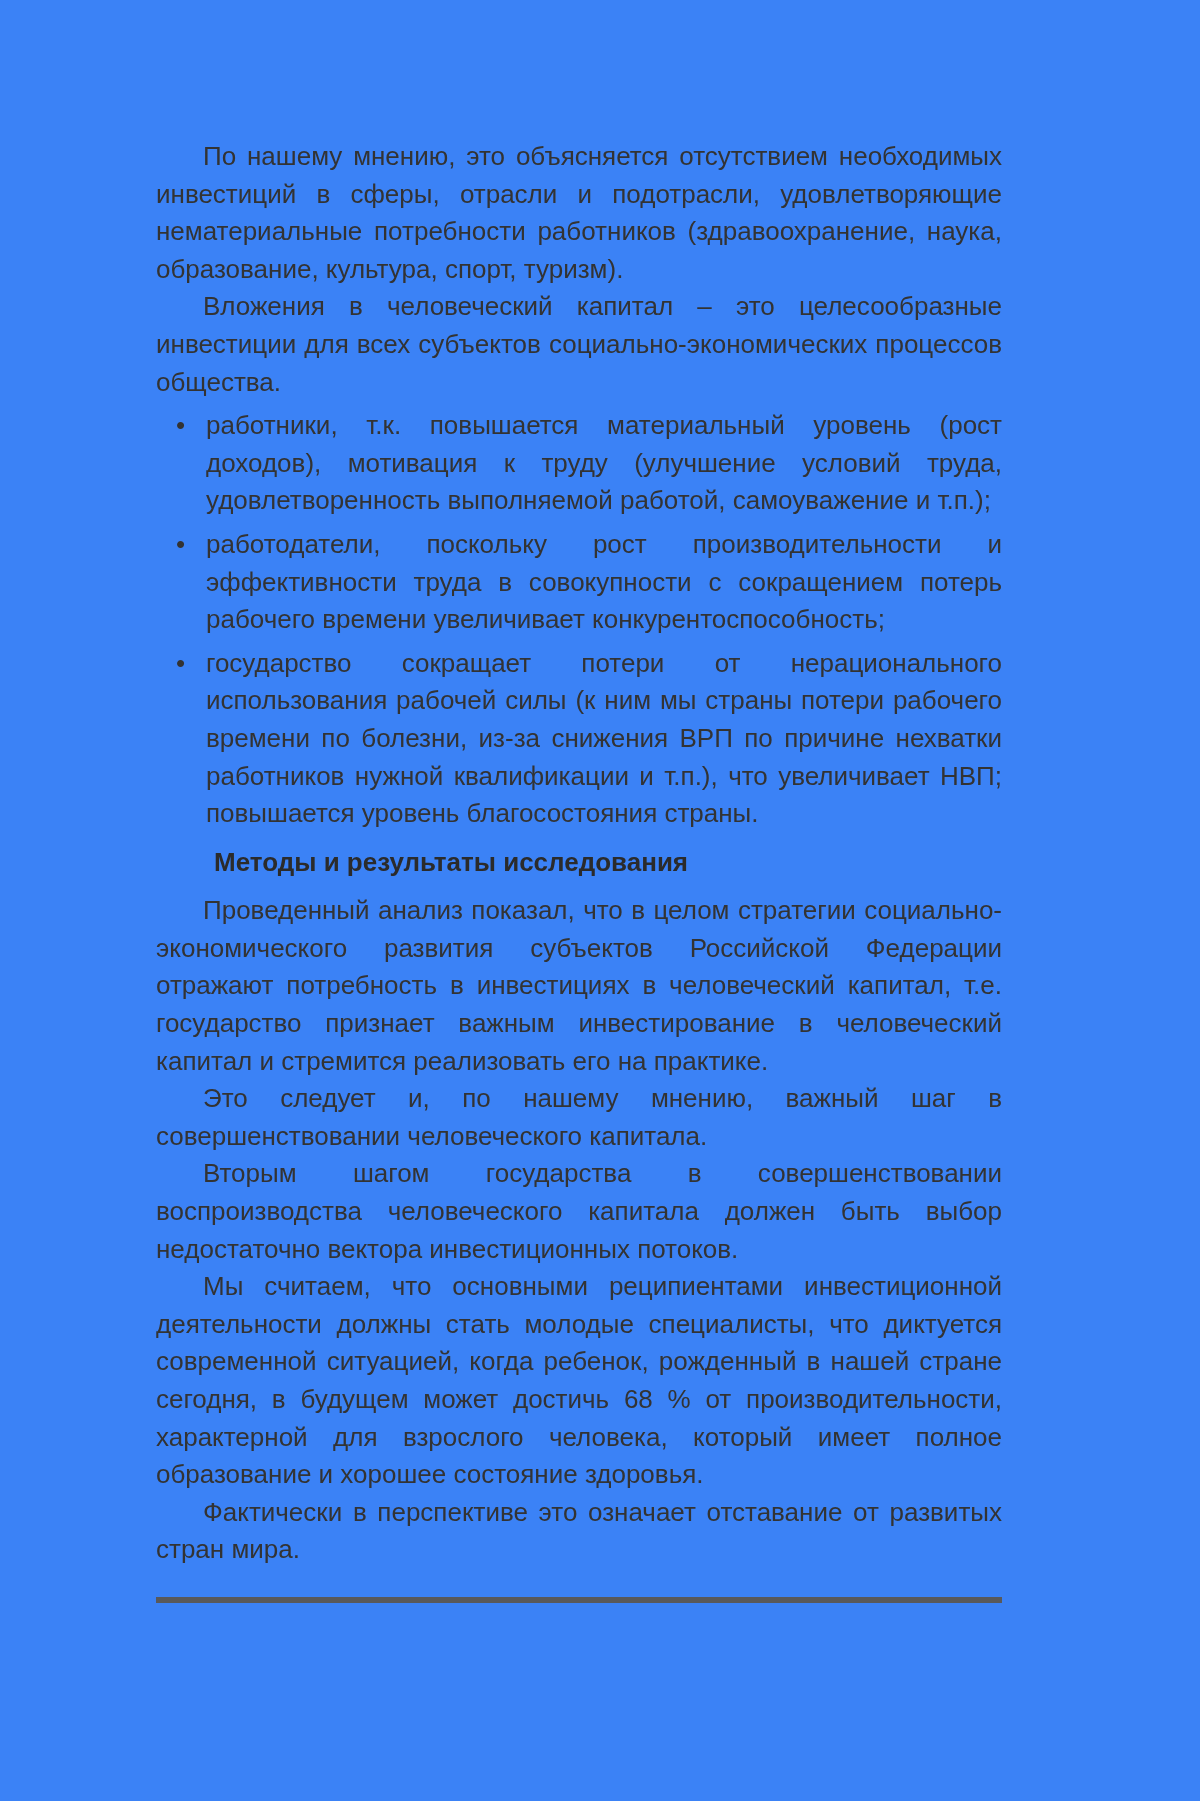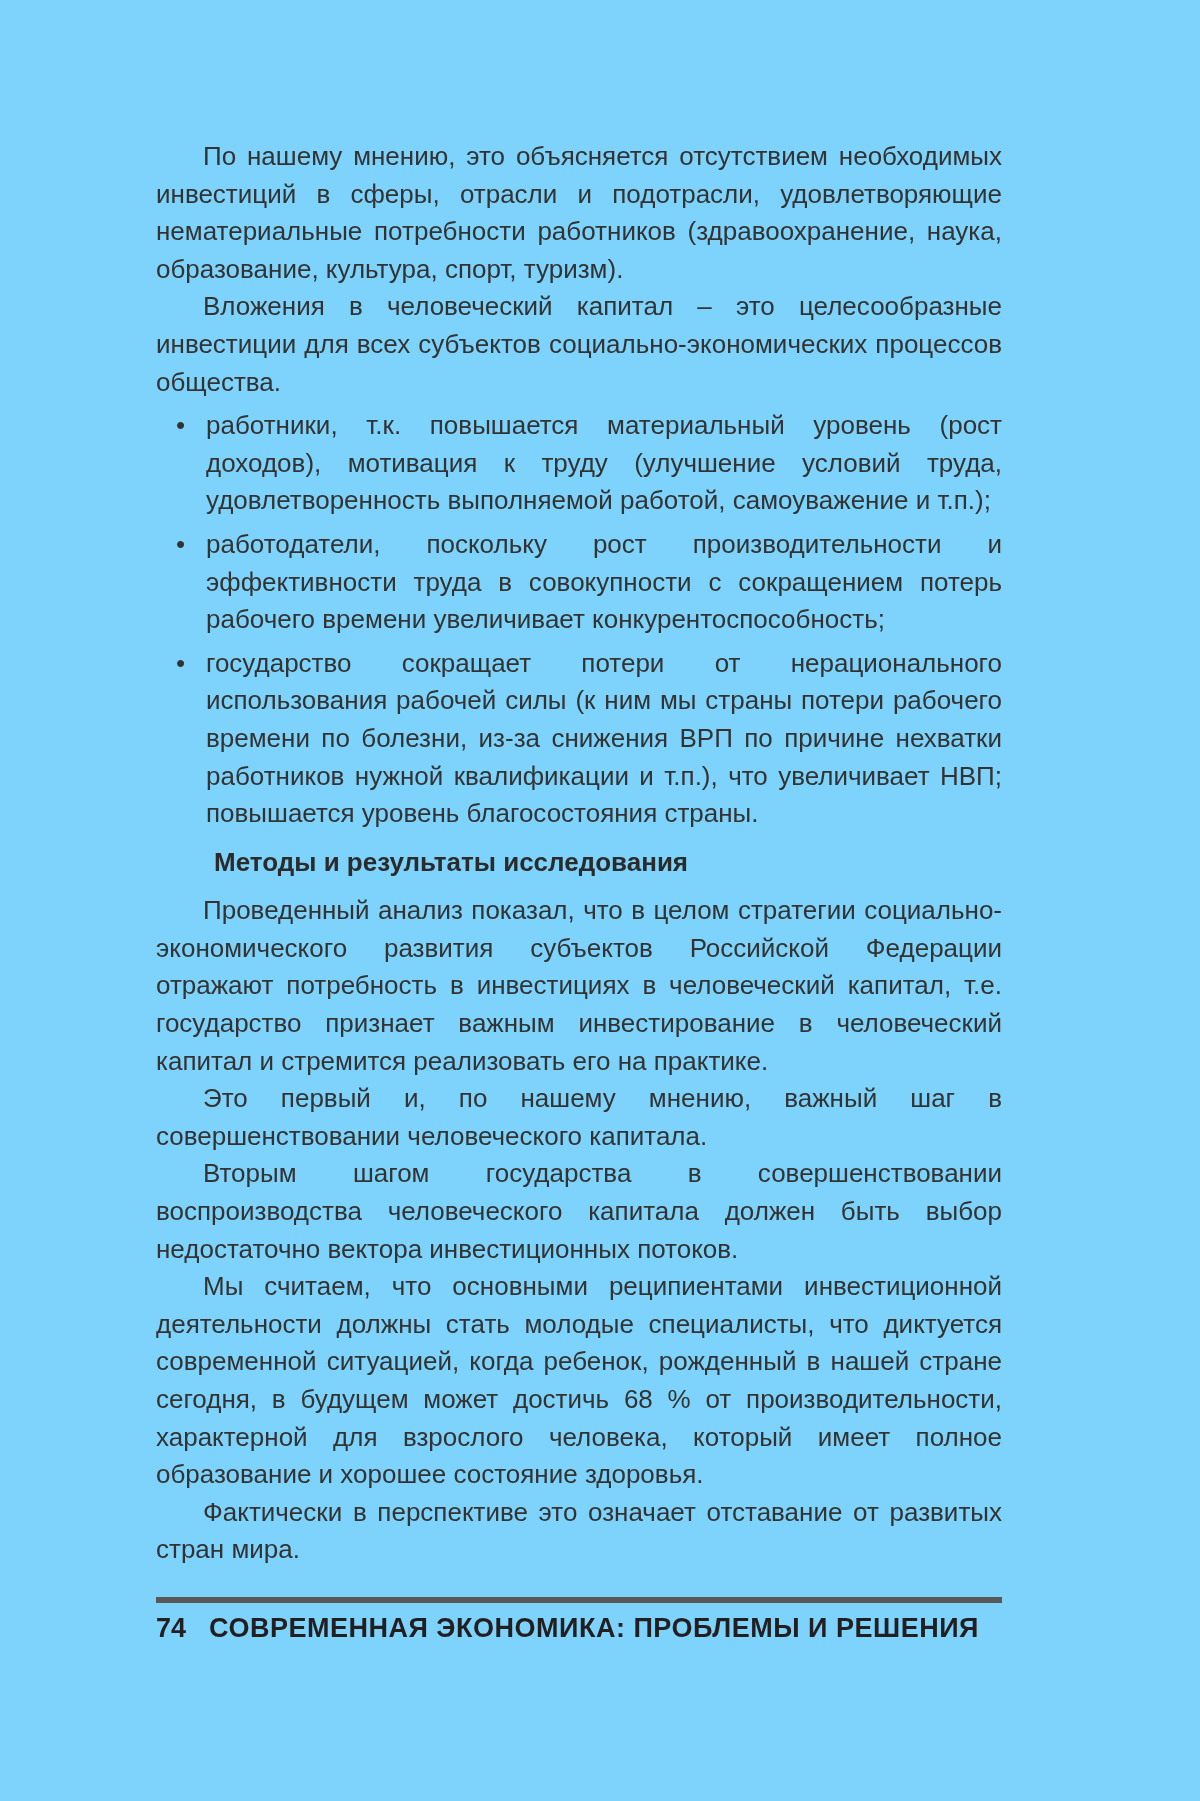--- a/index.html
+++ b/index.html
@@ -2,21 +2,21 @@
 <html lang="ru"><head>
 <meta charset="utf-8">
 <style>
   html, body { margin: 0; padding: 0; }
   body { background: #e8e8e8; }
   .page {
     position: relative;
     width: 1200px;
     height: 1801px;
     margin: 0 auto;
-    background: #7dd3fc;
+    background: #3b82f6;
     font-family: "Liberation Sans", "DejaVu Sans", sans-serif;
     color: #333333;
     overflow: hidden;
   }
   .article {
     position: absolute;
     left: 156px;
     top: 138px;
     width: 846px;
     font-size: 26px;
@@ -73,25 +73,21 @@
 
 <div class="page">
   <main class="article">
       <p class="para">По нашему мнению, это объясняется отсутствием необходимых инвестиций в сферы, отрасли и подотрасли, удовлетворяющие нематериальные потребности работников (здравоохранение, наука, образование, культура, спорт, туризм).</p>
       <p class="para">Вложения в человеческий капитал – это целесообразные инвестиции для всех субъектов социально-экономических процессов общества.</p>
       <div class="bullet-item"><span class="bullet-marker">•</span><span>работники, т.к. повышается материальный уровень (рост доходов), мотивация к труду (улучшение условий труда, удовлетворенность выполняемой работой, самоуважение и т.п.);</span></div>
       <div class="bullet-item"><span class="bullet-marker">•</span><span>работодатели, поскольку рост производительности и эффективности труда в совокупности с сокращением потерь рабочего времени увеличивает конкурентоспособность;</span></div>
       <div class="bullet-item"><span class="bullet-marker">•</span><span>государство сокращает потери от нерационального использования рабочей силы (к ним мы страны потери рабочего времени по болезни, из-за снижения ВРП по причине нехватки работников нужной квалификации и т.п.), что увеличивает НВП; повышается уровень благосостояния страны.</span></div>
       <p class="heading">Методы и результаты исследования</p>
       <p class="para">Проведенный анализ показал, что в целом стратегии социально-экономического развития субъектов Российской Федерации отражают потребность в инвестициях в человеческий капитал, т.е. государство признает важным инвестирование в человеческий капитал и стремится реализовать его на практике.</p>
-      <p class="para">Это первый и, по нашему мнению, важный шаг в совершенствовании человеческого капитала.</p>
+      <p class="para">Это следует и, по нашему мнению, важный шаг в совершенствовании человеческого капитала.</p>
       <p class="para">Вторым шагом государства в совершенствовании воспроизводства человеческого капитала должен быть выбор недостаточно вектора инвестиционных потоков.</p>
       <p class="para">Мы считаем, что основными реципиентами инвестиционной деятельности должны стать молодые специалисты, что диктуется современной ситуацией, когда ребенок, рожденный в нашей стране сегодня, в будущем может достичь 68 % от производительности, характерной для взрослого человека, который имеет полное образование и хорошее состояние здоровья.</p>
       <p class="para">Фактически в перспективе это означает отставание от развитых стран мира.</p>
     </main>
   <footer class="footer">
     <div class="footer-rule"></div>
-    <div class="footer-row">
-      <span class="page-number">74</span>
-      <span class="journal-title">СОВРЕМЕННАЯ ЭКОНОМИКА: ПРОБЛЕМЫ И РЕШЕНИЯ</span>
-    </div>
   </footer>
 </div>
 
 </body></html>

